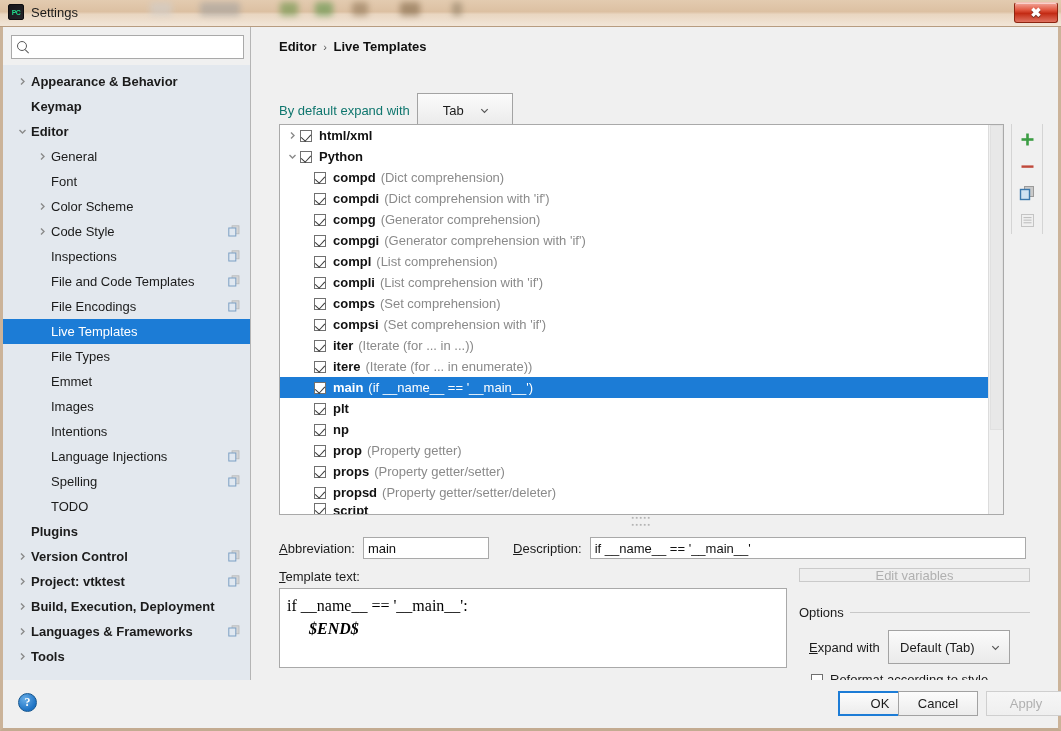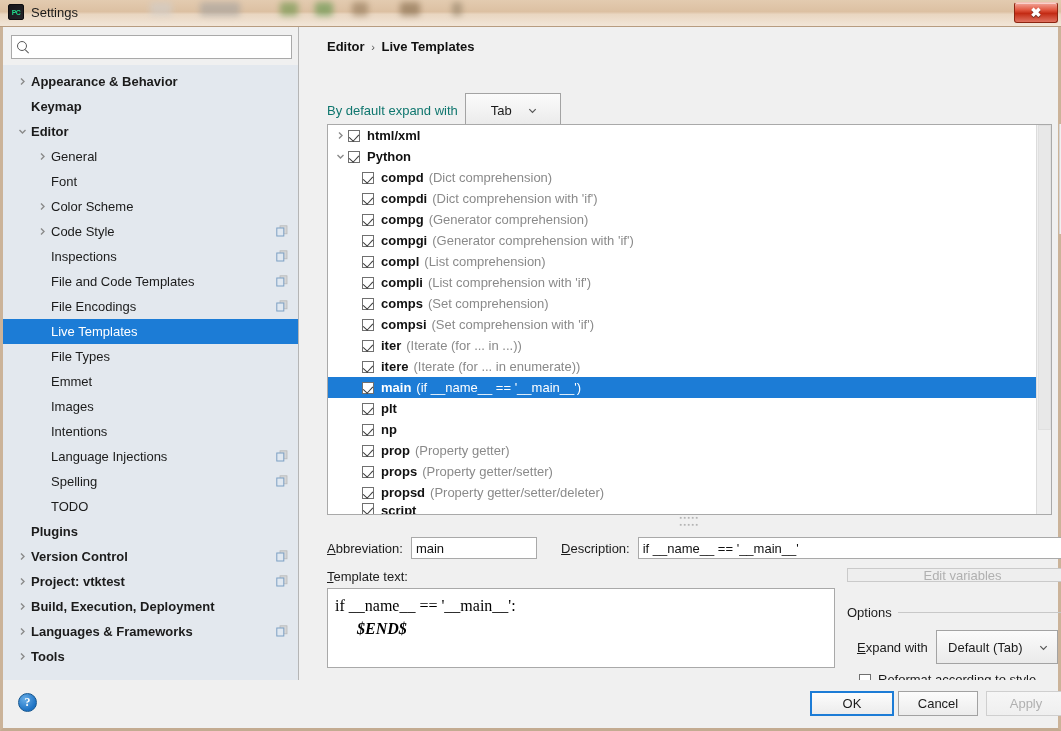--- a/index.html
+++ b/index.html
@@ -54,21 +54,21 @@
     position:absolute; left:0; top:680px; width:1061px; height:48px;
     background:#f0f0f0;
     border-left:3px solid #cbb399; border-right:3px solid #cbb399;
     border-bottom:3px solid #cbb399;
   }
   .frame-fill { position:absolute; left:0; top:704px; width:1061px; height:27px; background:#f0f0f0;
                 border-left:3px solid #cbb399; border-right:3px solid #cbb399; border-bottom:3px solid #c3ab91;}
 
   
   .sidebar {
-    width:296px; height:100%;
+    width:248px; height:100%;
     background:#e3e8ee;
     border-right:1px solid #b5b5b5;
     position:relative;
   }
   .search-wrap { padding:8px 6px 6px 8px; background:#f0f0f0; }
   .search-box {
     height:24px; background:#fff; border:1px solid #a9a9a9;
     display:flex; align-items:center; padding:0 5px; gap:5px;
   }
   .search-box input {
@@ -627,21 +627,21 @@
 
     </div>
   </div>
 
   <div class="bottombar"></div>
   <div class="frame-fill"></div>
 
   <div class="helpbtn">
     <span>?</span>
   </div>
-  <div class="btn primary" style="left:810px;width:84px;">
+  <div class="btn primary" style="left:838px;width:84px;">
     <span>OK</span>
   </div>
   <div class="btn" style="left:898px;width:80px;">
     <span>Cancel</span>
   </div>
   <div class="btn disabled" style="left:986px;width:80px;">
     <span>Apply</span>
   </div>
 
 </div>

